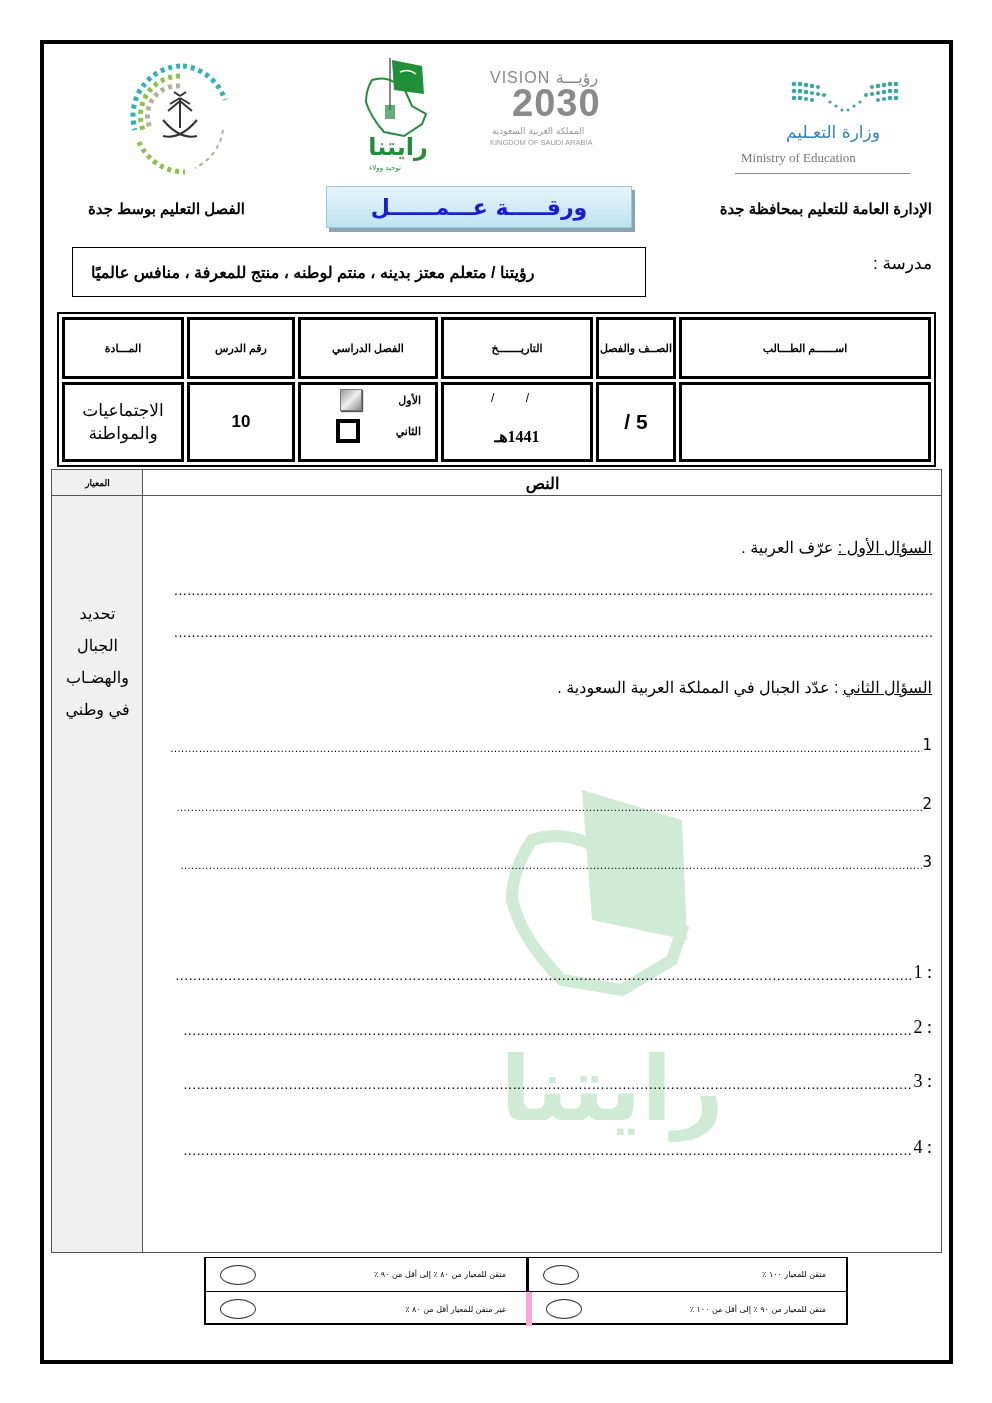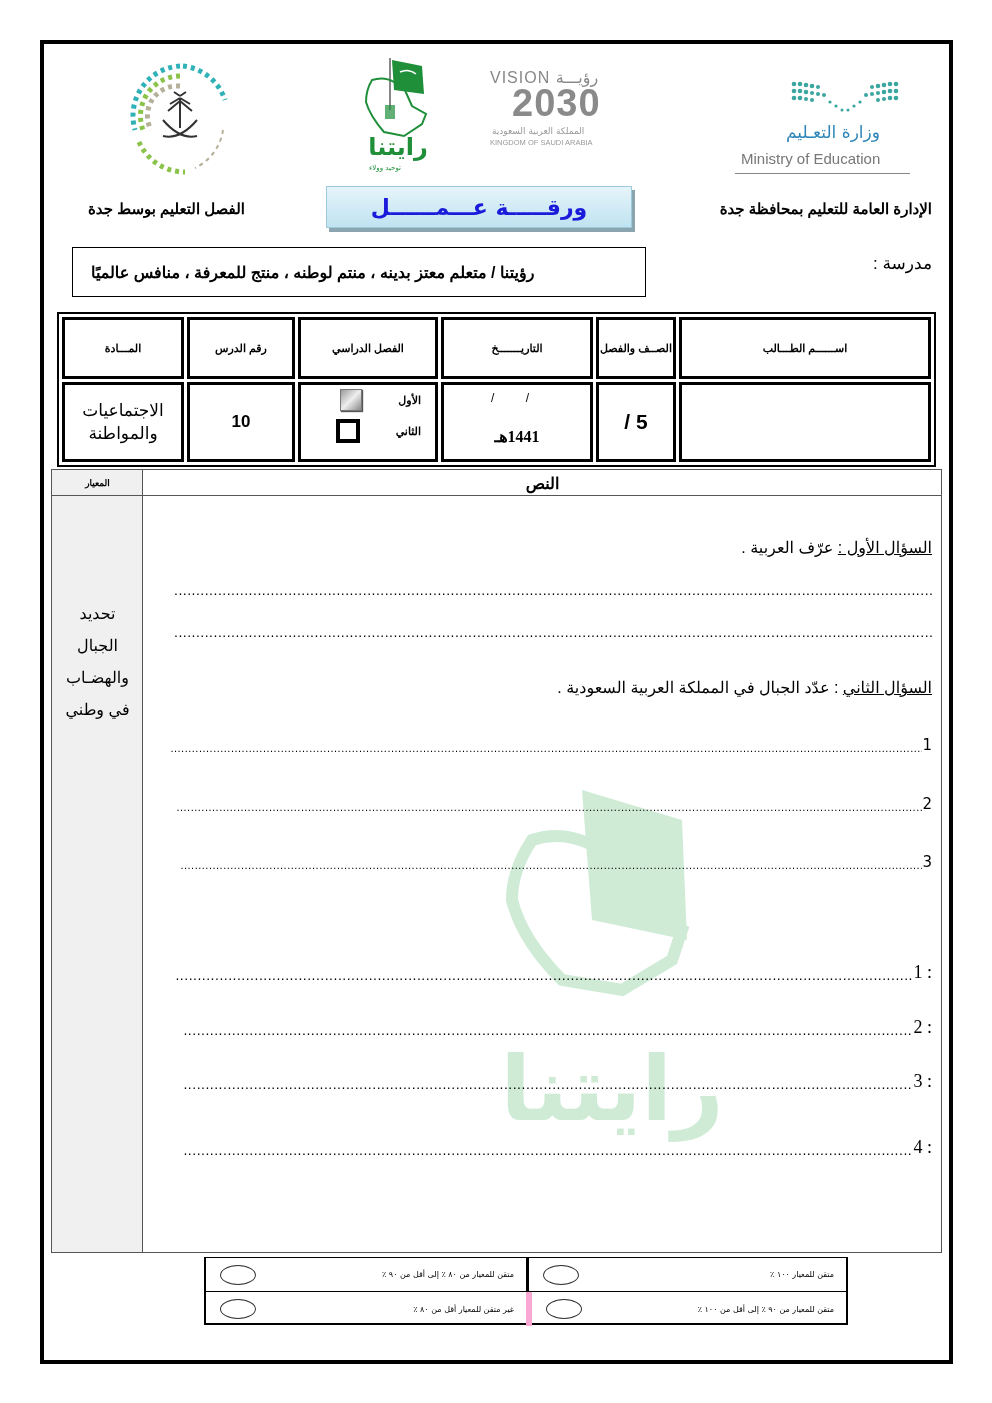--- a/index.html
+++ b/index.html
@@ -13,21 +13,21 @@
 
   
   .logo { position: absolute; }
   .logo-moe { left: 735px; top: 70px; width: 175px; height: 110px; }
   .logo-vision { left: 486px; top: 60px; width: 130px; height: 100px; }
   .logo-rayatna { left: 350px; top: 50px; width: 90px; height: 125px; }
   .logo-emblem { left: 125px; top: 60px; width: 110px; height: 118px; }
 
   .moe-dots { position: absolute; left: 55px; top: 8px; width: 110px; height: 40px; }
   .moe-ar { position: absolute; right: 30px; top: 52px; font-family: "DejaVu Sans", sans-serif; font-size: 17px; color: #2e86b8; direction: rtl; }
-  .moe-en { position: absolute; left: 6px; top: 80px; font-family: Liberation Sans, sans-serif; font-size: 15px; color: #777; direction: ltr; }
+  .moe-en { position: absolute; left: 6px; top: 80px; font-family: Liberation Serif, serif; font-size: 13px; color: #777; direction: ltr; }
   .moe-line { position: absolute; left: 0px; top: 103px; width: 175px; height: 1px; background: #888; }
 
   .vision-top { position: absolute; left: 4px; top: 8px; font-family: "Liberation Sans", sans-serif; font-size: 16px; color: #888; direction: ltr; letter-spacing: 1px; }
   .vision-num { position: absolute; left: 2px; top: 22px; font-family: "Liberation Sans", sans-serif; font-weight: bold; font-size: 38px; color: #8a8a8a; direction: ltr; letter-spacing: 1px; margin-left: 24px; }
   .vision-ar { position: absolute; left: 6px; top: 66px; font-size: 9px; color: #999; direction: rtl; width: 120px; text-align: left; }
   .vision-en { position: absolute; left: 4px; top: 78px; font-family: "Liberation Sans", sans-serif; font-size: 7.5px; color: #999; direction: ltr; }
 
   
   .hdr-right { position: absolute; right: 60px; top: 200px; font-family: "Liberation Sans", sans-serif; font-weight: bold; font-size: 15px; }
   .hdr-left { position: absolute; left: 88px; top: 200px; font-family: "Liberation Sans", sans-serif; font-weight: bold; font-size: 15px; }
@@ -86,21 +86,21 @@
   
   .watermark { position: absolute; left: 440px; top: 780px; width: 320px; height: 380px; opacity: 0.22; }
 
   
   .rubric { position: absolute; left: 204px; top: 1257px; width: 644px; height: 68px; border: 2px solid #000; border-top: 1px solid #000; }
   .rub-cell { position: absolute; width: 50%; height: 34px; display: flex; align-items: center; direction: rtl; }
   .rub-cell.tl { left: 0; top: 0; border-bottom: 1px solid #000; }
   .rub-cell.tr { right: 0; top: 0; border-bottom: 1px solid #000; border-left: 3px solid #000; }
   .rub-cell.bl { left: 0; top: 34px; }
   .rub-cell.br { right: 0; top: 34px; border-left: 6px solid #f9a8d4; }
-  .rub-text { font-family: "DejaVu Sans", sans-serif; font-size: 8px; padding-right: 12px; flex: 1; text-align: right; }
+  .rub-text { font-family: "DejaVu Sans", sans-serif; font-size: 8px; padding-right: 20px; flex: 1; text-align: right; }
   .rub-oval { width: 36px; height: 20px; border: 1px solid #333; border-radius: 50%; margin-left: 14px; }
 </style>
 </head>
 <body>
 
 <div class="page-frame"></div>
 
 <div class="logo logo-moe">
   <svg class="moe-dots" viewBox="0 0 110 40">
     <g fill="#3aa6a0">

